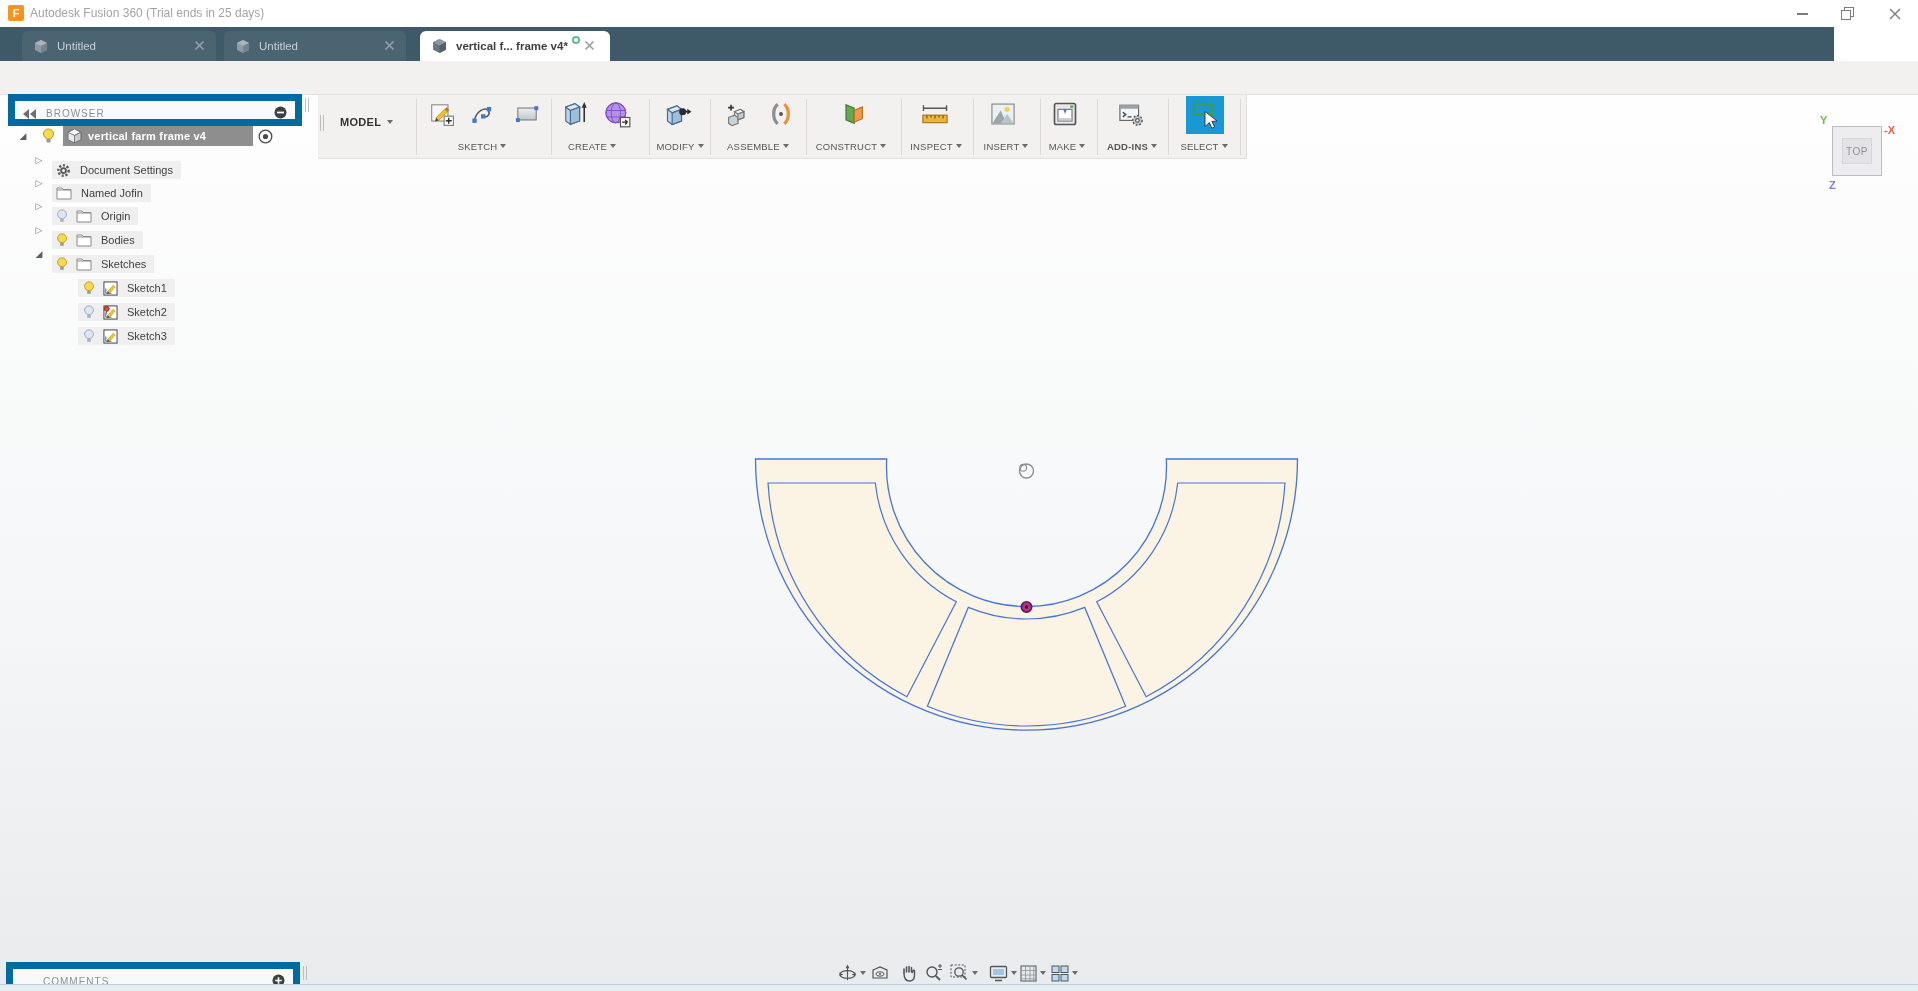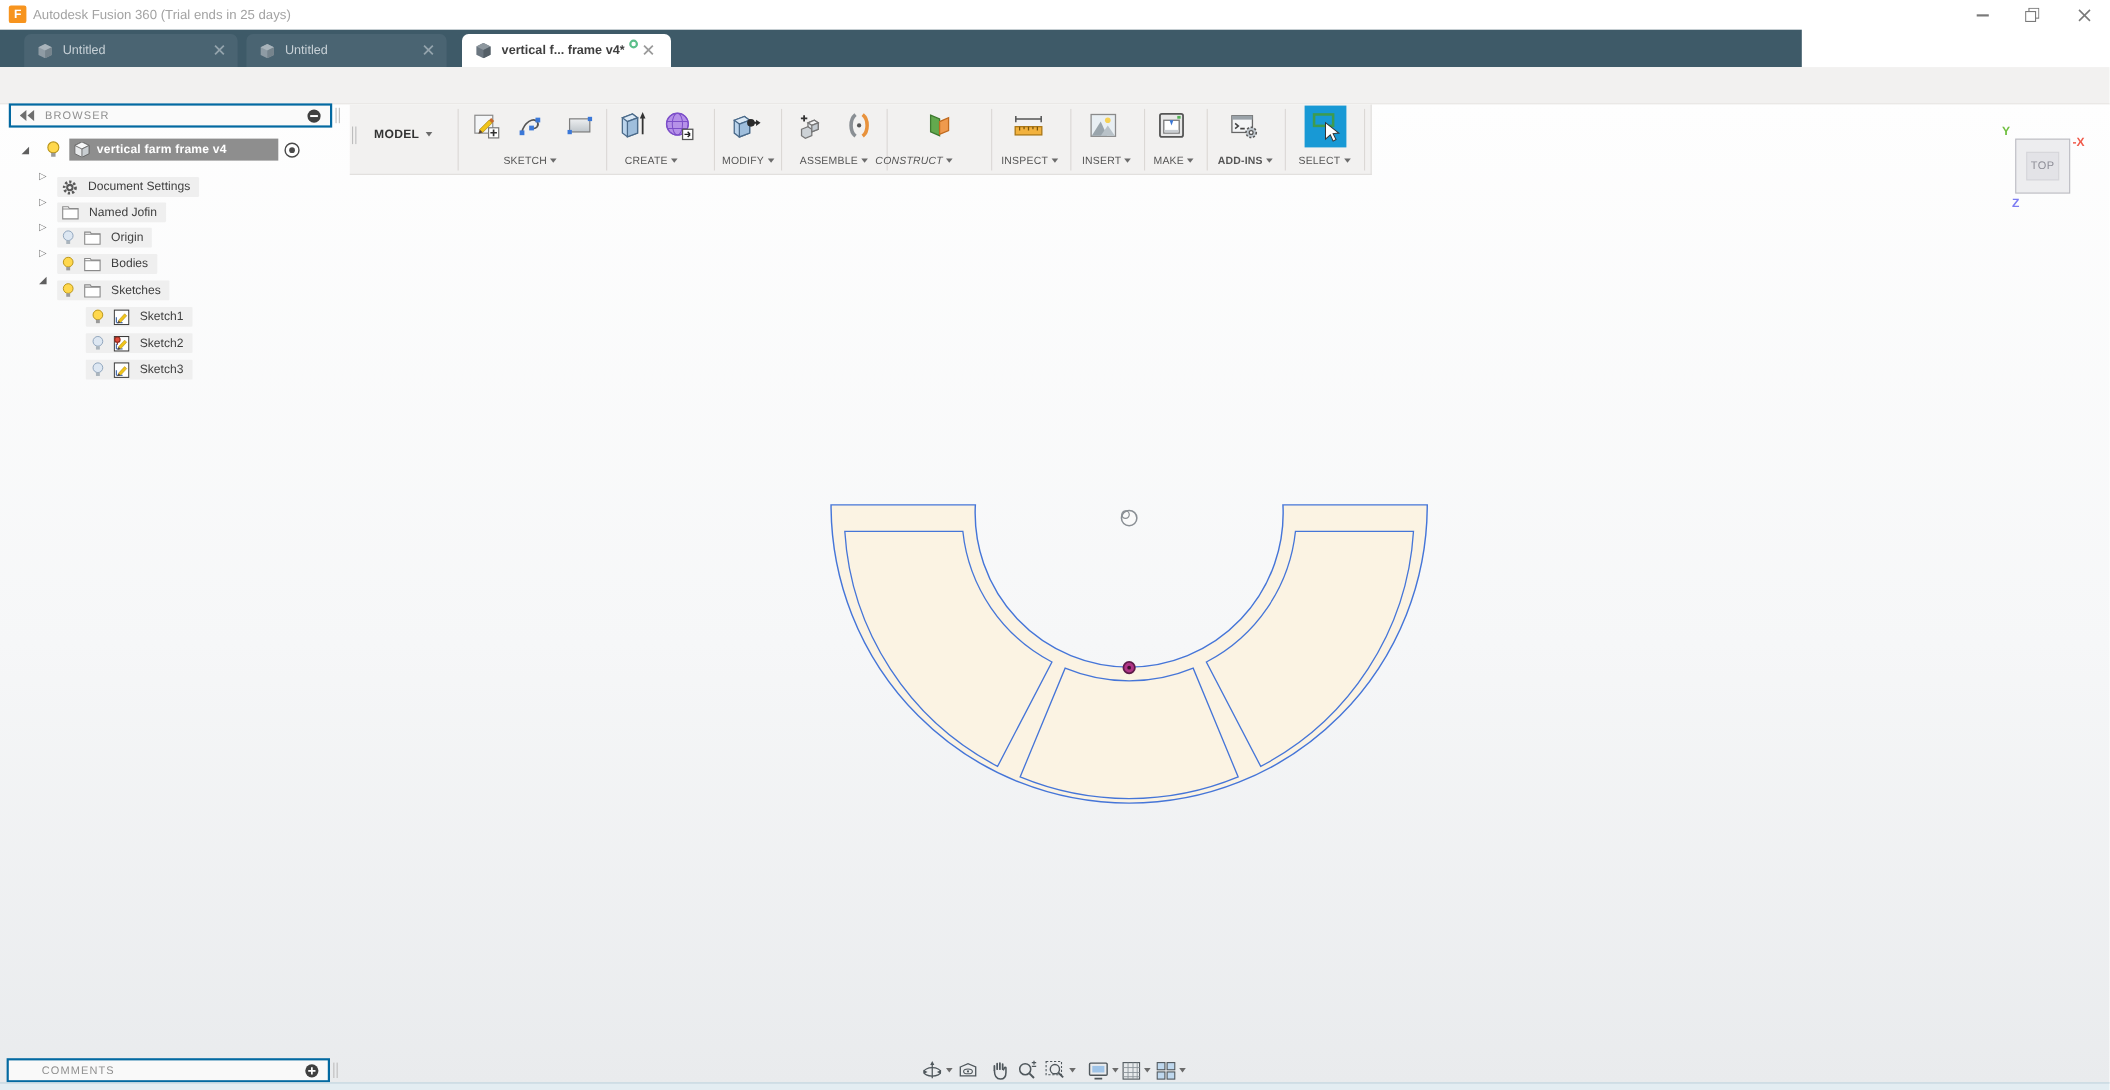--- a/index.html
+++ b/index.html
@@ -9,21 +9,21 @@
   #app { position:relative; width:1918px; height:991px; background:#fff; overflow:hidden; }
 
   
   #titlebar { left:0; top:0; width:1918px; height:27px; background:#ffffff; }
   #app-logo { left:8px; top:5px; width:16px; height:16px; background:#F7941E; border-radius:2px;
               color:#fff; font-size:11px; font-weight:bold; text-align:center; line-height:16px; }
   #window-title { left:30px; top:0; height:45px; line-height:27px; font-size:12px; color:#A3A3A3; }
   .winbtn { top:0; width:34px; height:27px; display:flex; align-items:center; justify-content:center; cursor:default; }
 
   
-  #tabstrip { left:0; top:27px; width:1638px; height:34px; background:#3E5A68; }
+  #tabstrip { left:0; top:27px; width:1834px; height:34px; background:#3E5A68; }
   .tab { top:4px; height:30px; border-radius:6px 6px 0 0; display:flex; align-items:center; padding:0 10px 0 12px; }
   .tab.inactive { background:#4A6472; }
   .tab.active { background:#ffffff; }
   .tab-label { font-size:11.5px; margin-left:9px; white-space:nowrap; overflow:hidden; }
   .tab.inactive .tab-label { color:#C7D0D6; }
   .tab.active .tab-label { color:#3F3F3F; font-weight:bold; }
   .tab-close { margin-left:auto; width:12px; height:12px; position:relative; }
   .tab-close svg { display:block; }
   #new-tab-button { left:625px; top:37px; width:18px; height:18px; background:#53707E; border-radius:3px;
                     display:flex; align-items:center; justify-content:center; }
@@ -56,21 +56,21 @@
   .group-label { top:139px; height:14px; font-size:9.5px; color:#555; letter-spacing:.2px; display:flex;
                  align-items:center; gap:3px; justify-content:center; }
   #select-highlight { left:1186px; top:96px; width:38px; height:38px; background:#1899D5; display:flex; align-items:center; justify-content:center; }
   .grip { width:4px; border-left:1px solid #bdbdbd; border-right:1px solid #bdbdbd; }
 
   
   #canvas { left:0; top:95px; width:1918px; height:890px;
             background:linear-gradient(#fefefe 0%, #f6f7f8 55%, #e9ebed 100%); }
 
   
-  .panel-header { height:22px; background:rgba(250,250,250,.92); border:2px solid #0369a1; display:flex; align-items:center; }
+  .panel-header { height:32px; background:rgba(250,250,250,.92); border:7px solid #0369a1; display:flex; align-items:flex-end; }
   .panel-title { font-size:10px; letter-spacing:1px; color:#8F8F8F; }
   .browser-row { height:20px; display:flex; align-items:center; }
   .row-box { background:rgba(238,238,238,.92); height:18px; display:flex; align-items:center; border-radius:1px;margin-top:20px; }
   .row-label { font-size:11px; color:#3F3F3F; padding-right:8px; }
   .tri { font-size:9px; color:#7a7a7a; width:10px; text-align:center; }
   .tri.open { color:#5f5f5f; }
   #browser-root-highlight { background:#8E8E8E; height:20px; display:flex; align-items:center; }
   #browser-root-label { color:#ffffff; font-size:11px; font-weight:bold; padding:0 14px 0 6px; letter-spacing:.2px; }
 
   
@@ -401,21 +401,21 @@
       <span class="caret"></span>
     </div>
   <div class="group-label abs" style="left:642px; width:76px;">
       <span>MODIFY</span>
       <span class="caret"></span>
     </div>
   <div class="group-label abs" style="left:716px; width:84px;">
       <span>ASSEMBLE</span>
       <span class="caret"></span>
     </div>
-  <div class="group-label abs" style="left:784px; width:94px;font-style:italic;">
+  <div class="group-label abs" style="left:804px; width:94px;">
       <span>CONSTRUCT</span>
       <span class="caret"></span>
     </div>
   <div class="group-label abs" style="left:898px; width:76px;">
       <span>INSPECT</span>
       <span class="caret"></span>
     </div>
   <div class="group-label abs" style="left:972px; width:68px;">
       <span>INSERT</span>
       <span class="caret"></span>

